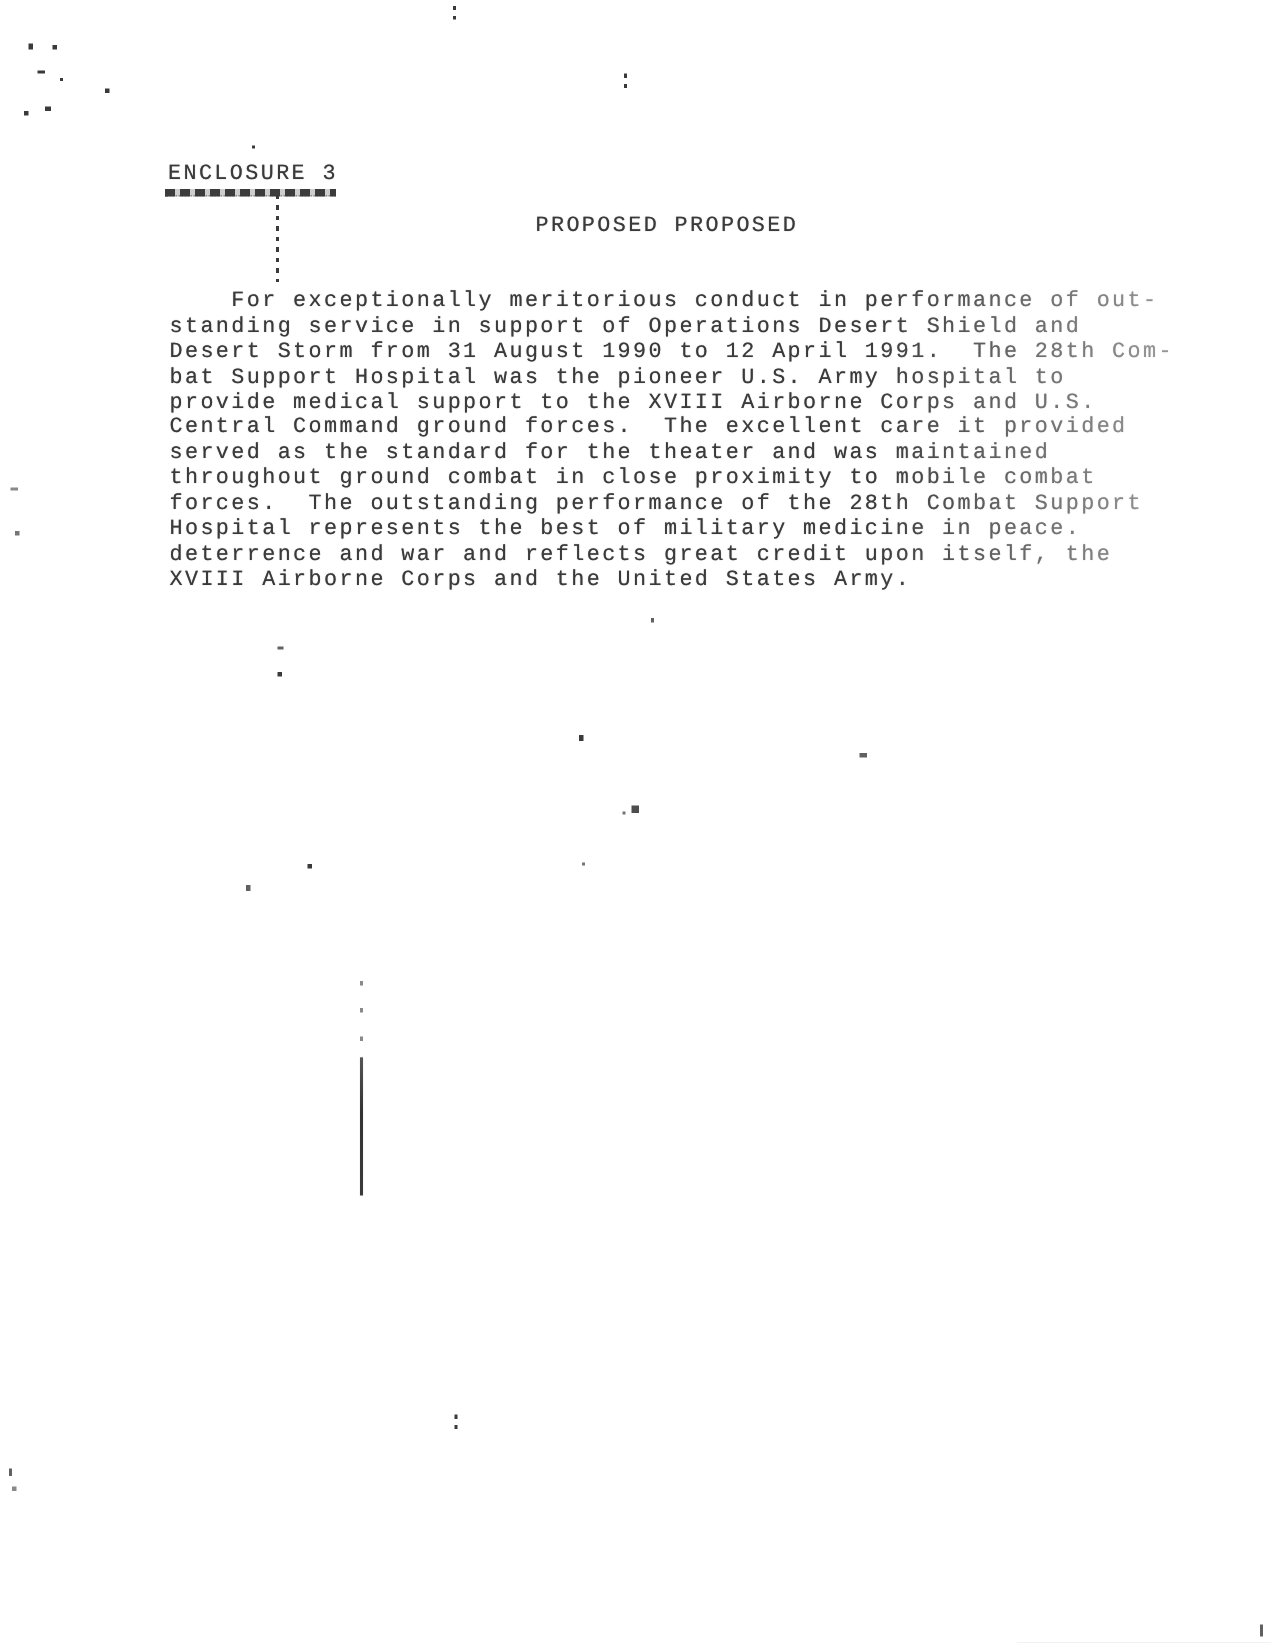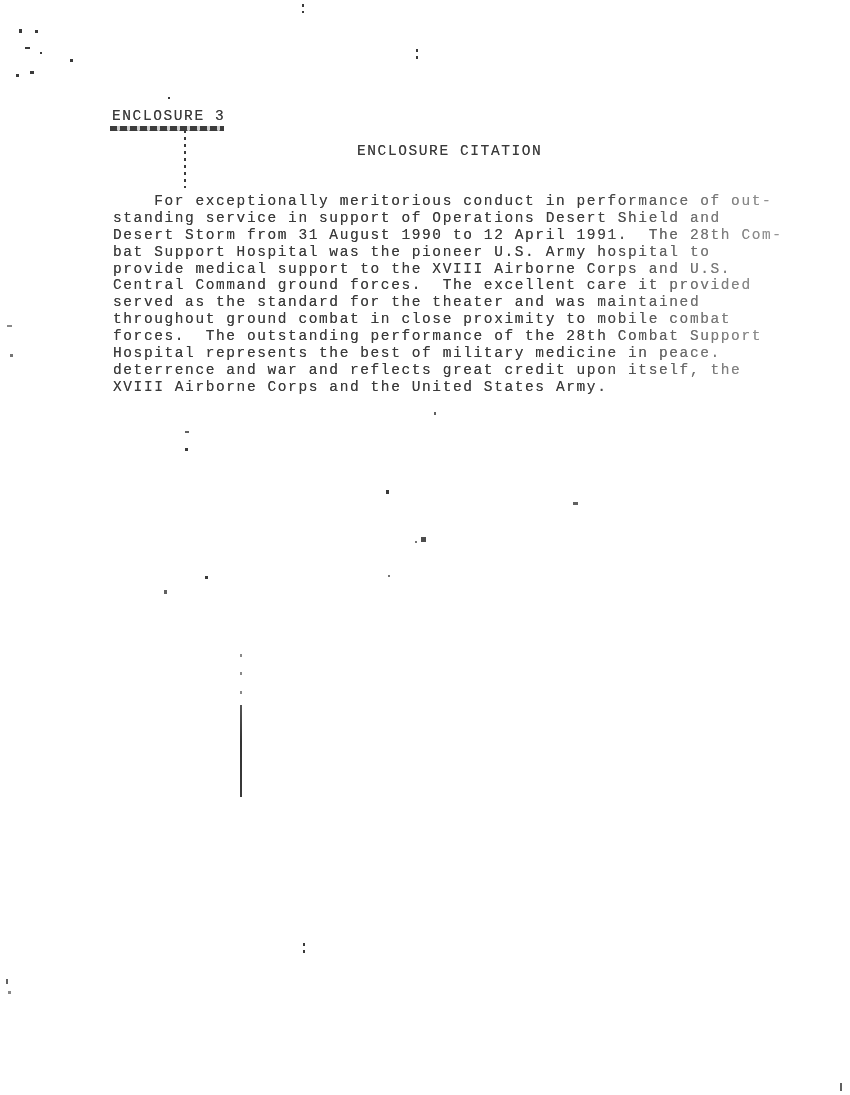--- a/index.html
+++ b/index.html
@@ -38,21 +38,21 @@
   .mark.vline { background:linear-gradient(180deg, #555 0%, #333 40%, #3a3a3a 100%); box-shadow:0 0 0.5px rgba(0,0,0,0.5); }
 </style>
 </head>
 <body>
 
 <div class="page">
 
   <div class="enclosure-wrap typewriter">ENCLOSURE 3</div>
   <div class="enclosure-underline"></div>
 
-  <div class="doc-title typewriter">ENCLOSURE CITATION</div>
+  <div class="doc-title typewriter">PROPOSED PROPOSED</div>
 
   <div class="body-block typewriter"><div class="body-line">    For exceptionally meritorious conduct in performance of out-</div><div class="body-line">standing service in support of Operations Desert Shield and</div><div class="body-line">Desert Storm from 31 August 1990 to 12 April 1991.  The 28th Com-</div><div class="body-line">bat Support Hospital was the pioneer U.S. Army hospital to</div><div class="body-line">provide medical support to the XVIII Airborne Corps and U.S.</div><div class="body-line">Central Command ground forces.  The excellent care it provided</div><div class="body-line">served as the standard for the theater and was maintained</div><div class="body-line">throughout ground combat in close proximity to mobile combat</div><div class="body-line">forces.  The outstanding performance of the 28th Combat Support</div><div class="body-line">Hospital represents the best of military medicine in peace.</div><div class="body-line">deterrence and war and reflects great credit upon itself, the</div><div class="body-line">XVIII Airborne Corps and the United States Army.</div></div>
 
   <div class="fade-right"></div>
 
   <div>
       <div class="mark" style="left: 19px; top: 29px; width: 3px; height: 4px;"></div>
       <div class="mark" style="left: 35px; top: 30px; width: 3px; height: 3px;"></div>
       <div class="mark" style="left: 25px; top: 47px; width: 5px; height: 2px;"></div>
       <div class="mark" style="left: 40px; top: 52px; width: 2px; height: 2px;"></div>

